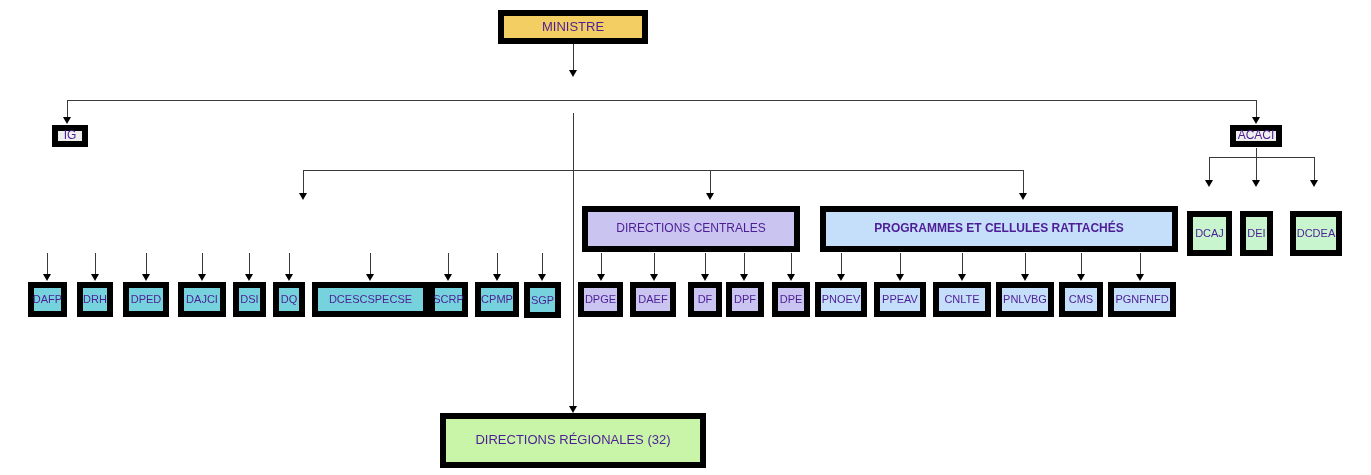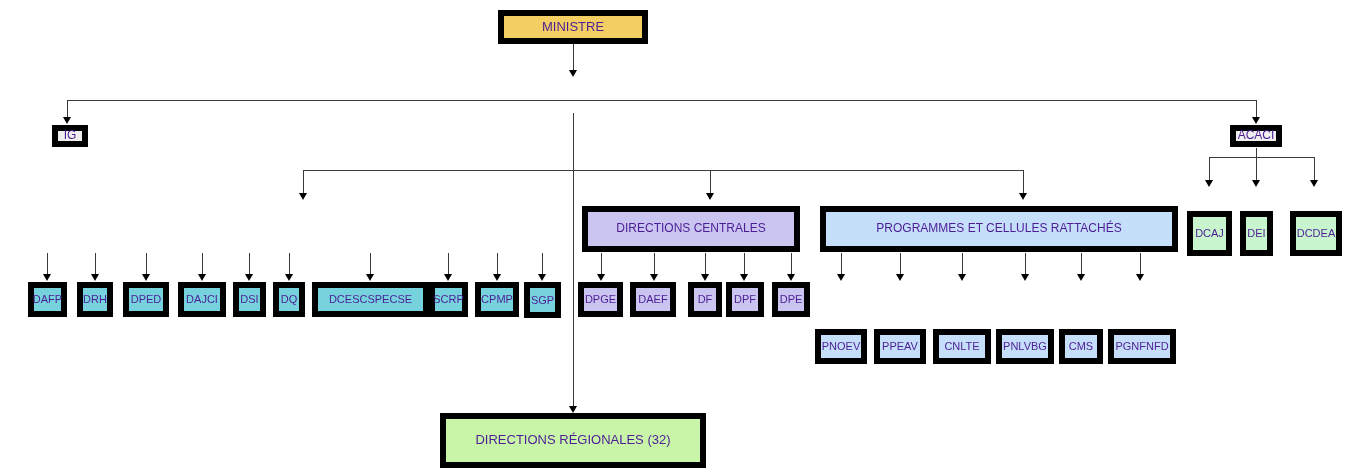--- a/index.html
+++ b/index.html
@@ -39,21 +39,21 @@
   }
   .node-plain {
     background: #EFEFEF;
     font-size: 12px;
   }
   .sect-teal   { background: #76D3DD; font-size: 12px; }
   .sect-purple { background: #C9C4F0; font-size: 12px; }
   .sect-blue   { background: #C5DEFA; font-size: 12px; }
   .leaf-teal   { background: #76D3DD; font-size: 11px; }
   .leaf-purple { background: #C9C4F0; font-size: 11px; }
-  .leaf-blue   { background: #C5DEFA; font-size: 11px; margin-top: 47px; }
+  .leaf-blue   { background: #C5DEFA; font-size: 11px; }
   .leaf-mint   { background: #C8F5CE; font-size: 11px; }
   .node-regionales {
     background: #C8F5A8;
     font-size: 13px;
   }
   .ln {
     position: absolute;
     background: #3a3a3a;
   }
   .ln-h { height: 1px; }
@@ -157,21 +157,21 @@
 
   <div class="node node-plain" style="left:1230px; top:125px; width:52px; height:22px;">
     <span>ACACI</span>
   </div>
 
 
   <div class="node sect-purple" style="left:582px; top:206px; width:218px; height:46px;">
     <span>DIRECTIONS CENTRALES</span>
   </div>
 
-  <div class="node sect-blue" style="left:820px; top:206px; width:358px; height:46px;">
+  <div class="node sect-blue" style="left:820px; top:206px; width:358px; height:46px;font-weight:bold;">
     <span>PROGRAMMES ET CELLULES RATTACHÉS</span>
   </div>
 
   <div class="node leaf-teal" style="left:28px; top:282px; width:39px; height:35px;">
     <span>DAFP</span>
   </div>
   <div class="node leaf-teal" style="left:77px; top:282px; width:36px; height:35px;">
     <span>DRH</span>
   </div>
   <div class="node leaf-teal" style="left:123px; top:282px; width:46px; height:35px;">

